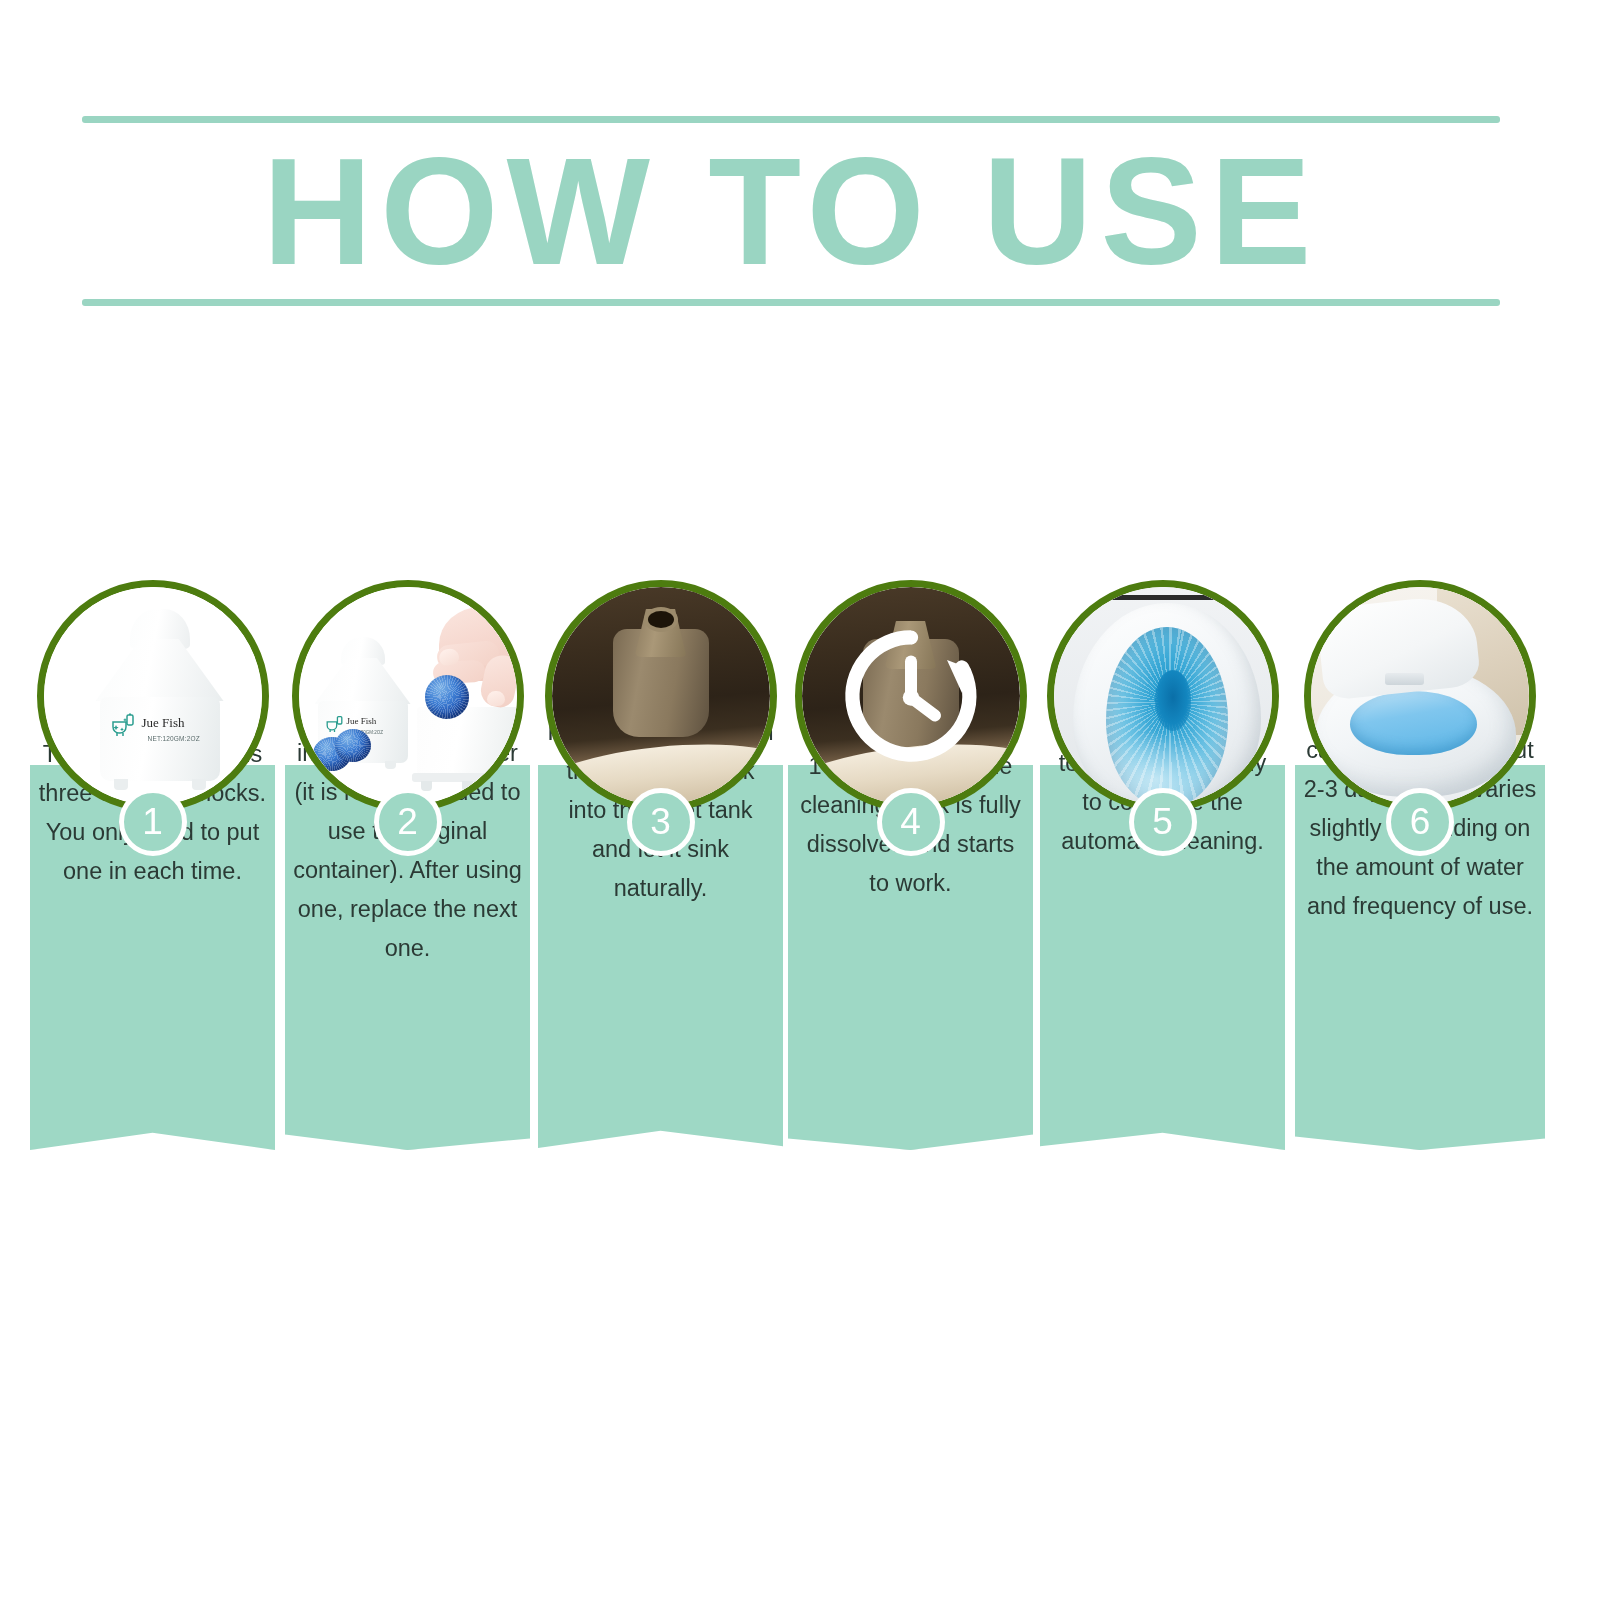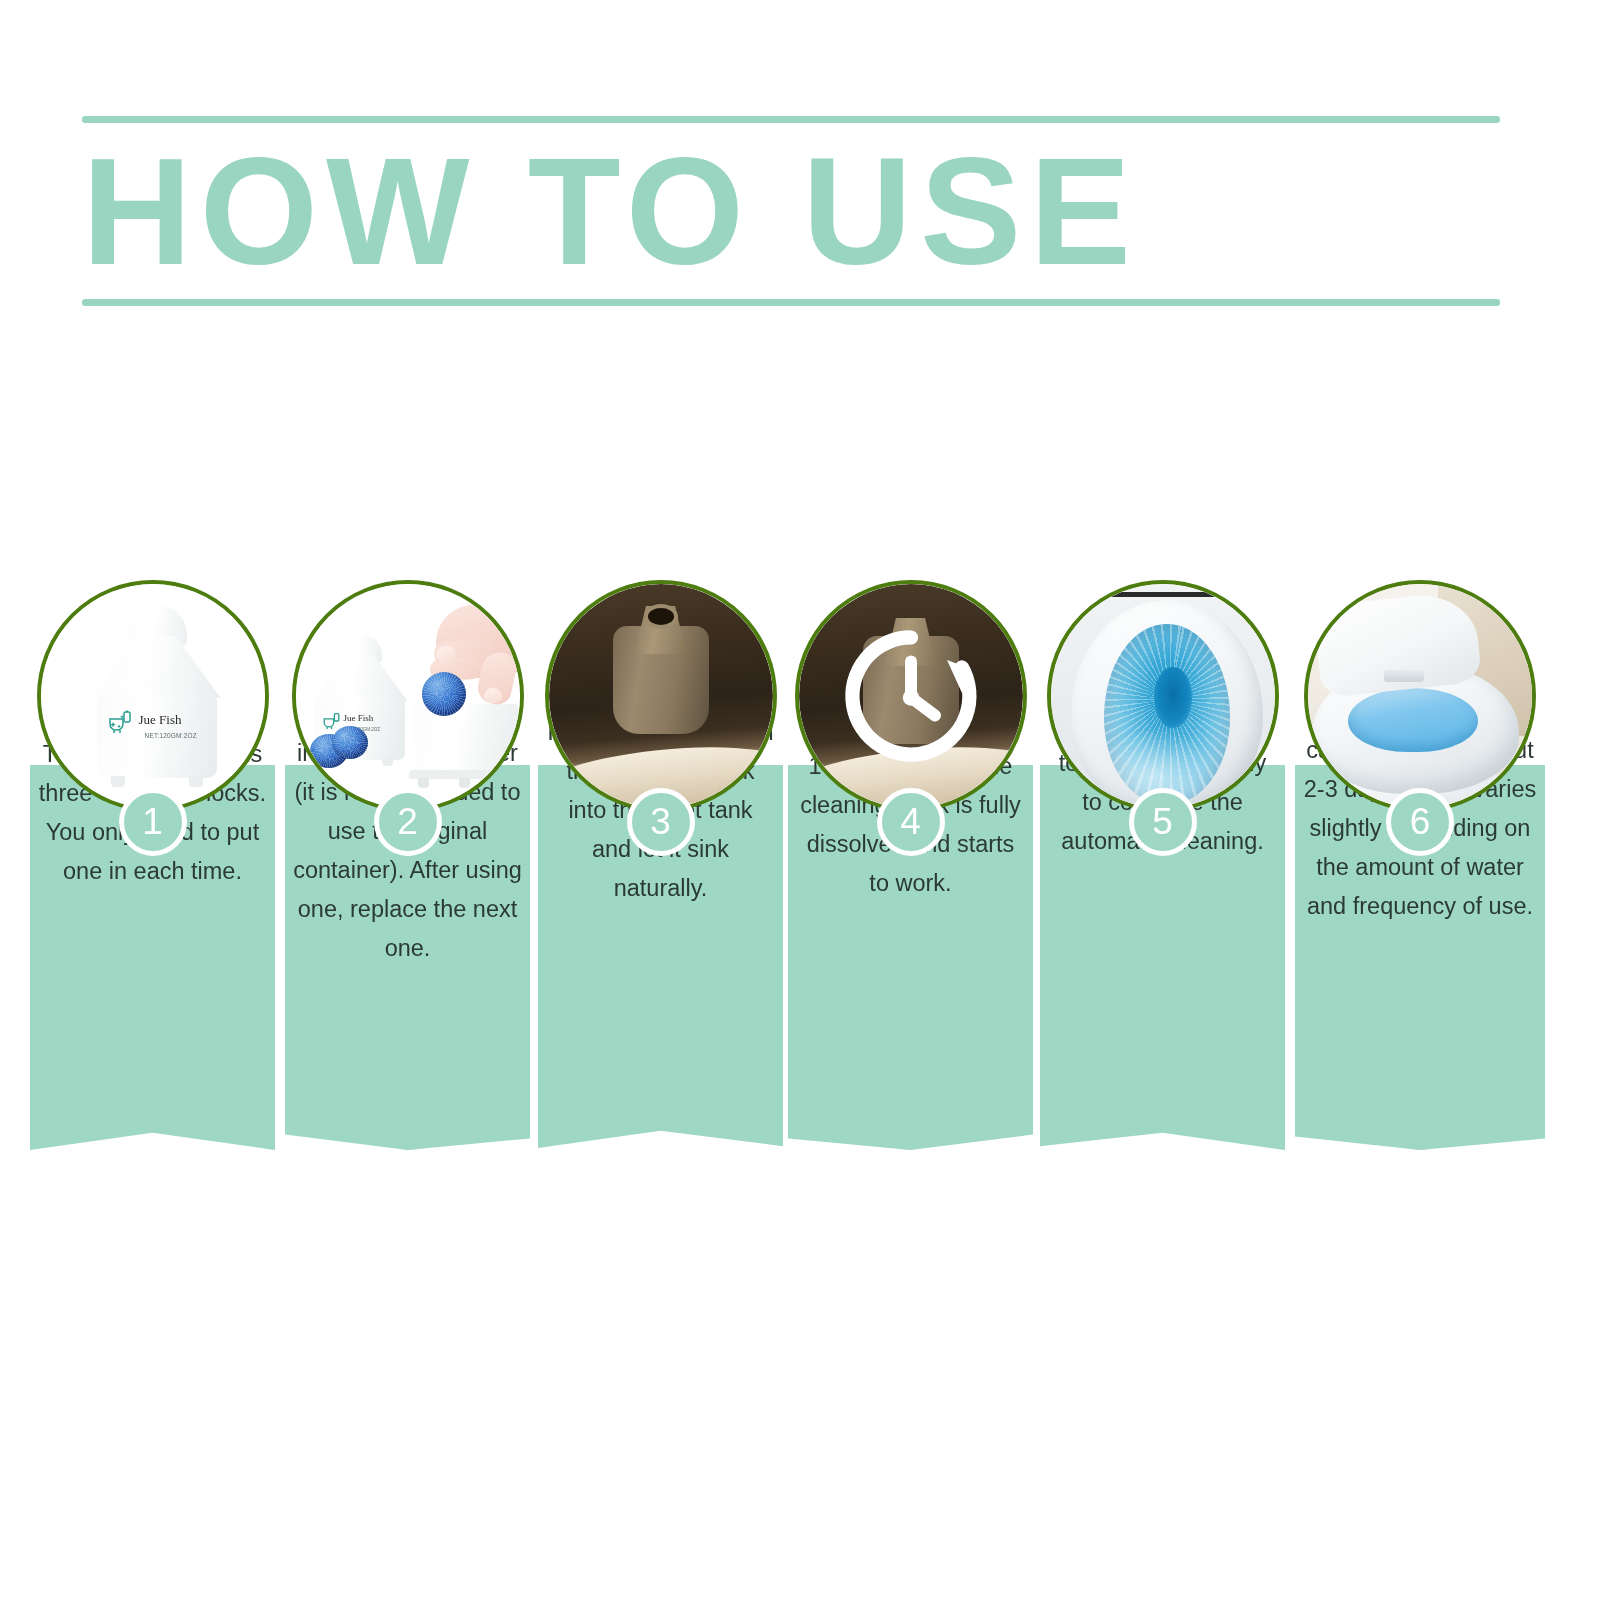--- a/index.html
+++ b/index.html
@@ -31,20 +31,21 @@
     background: #9ad5c2;
     border-radius: 3px;
   }
   .rule.top { top: 0; }
   .rule.bottom { bottom: 0; }
   #page-title {
     position: absolute;
     left: 0;
     top: 6px;
     width: 100%;
+    text-align: center;
     font-size: 152px;
     line-height: 178px;
     font-weight: bold;
     letter-spacing: 8px;
     color: #9ad5c2;
     font-family: "Liberation Sans", sans-serif;
     white-space: nowrap;
   }
 
   
@@ -107,21 +108,21 @@
 
   
   .photo-circle {
     position: absolute;
     left: 50%;
     top: 10px;
     width: 232px;
     height: 232px;
     margin-left: -116px;
     border-radius: 50%;
-    border: 4px solid #4d7c0f;
+    border: 7px solid #4d7c0f;
     background: #ffffff;
     overflow: hidden;
     box-sizing: border-box;
     z-index: 3;
   }
   .photo-inner {
     position: absolute;
     inset: 0;
     border-radius: 50%;
     overflow: hidden;

